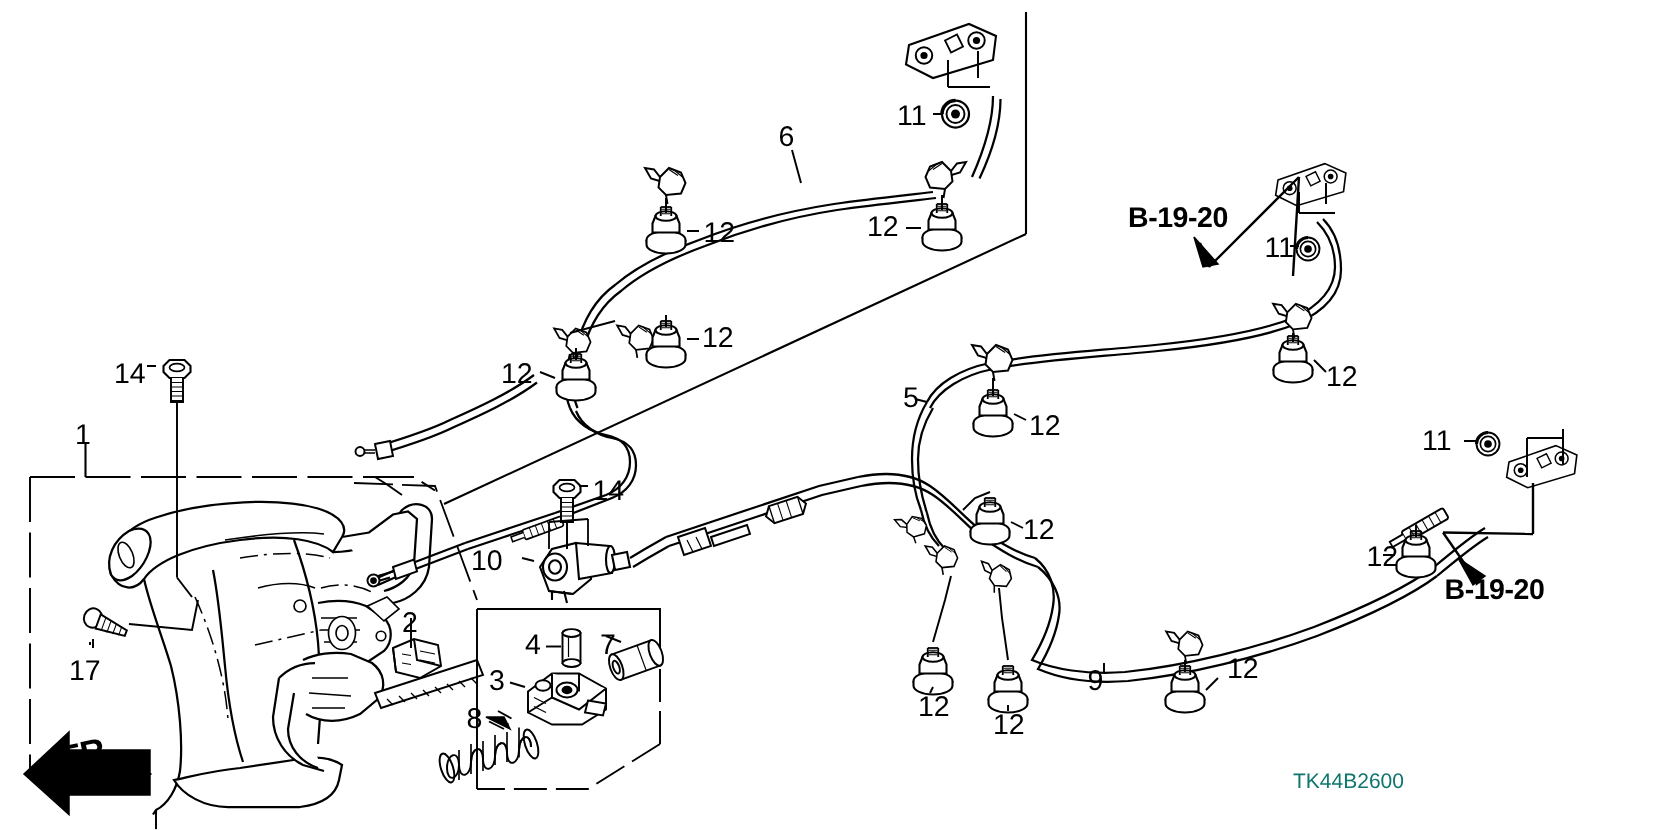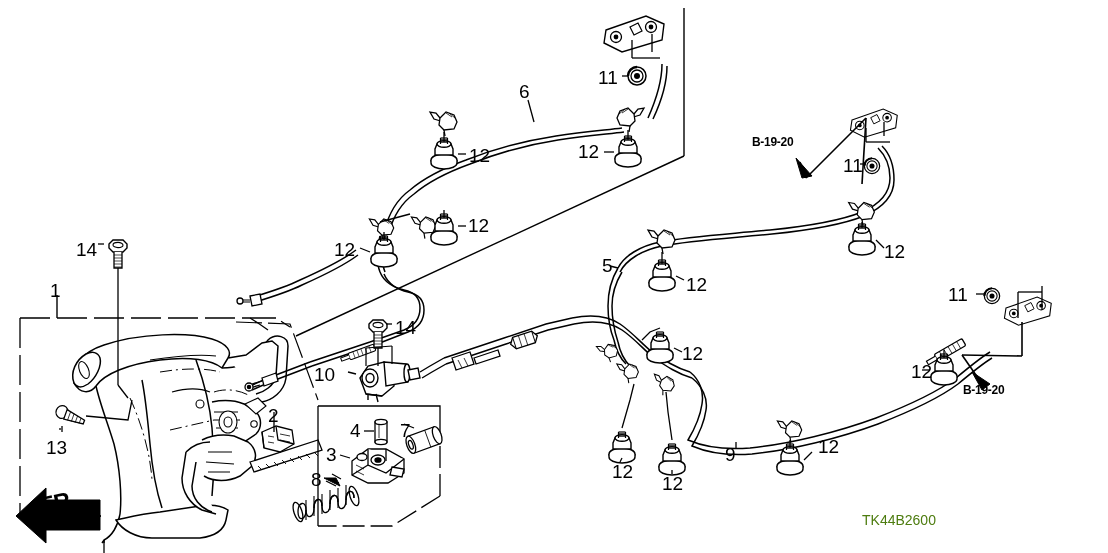--- a/index.html
+++ b/index.html
@@ -2,22 +2,22 @@
 <html><head>
 <meta charset="utf-8">
 <title>Parts Diagram</title>
 <style>
   html,body{margin:0;padding:0;background:#ffffff;}
   body{font-family:"Liberation Sans",sans-serif;}
   #sheet{position:relative;width:1108px;height:553px;background:#ffffff;overflow:hidden;}
   #sheet svg{position:absolute;left:0;top:0;width:1108px;height:553px;}
   .lbl{position:absolute;font-family:"Liberation Sans",sans-serif;font-size:19px;color:#000;
        font-weight:400;line-height:1;white-space:nowrap;}
-  .lbl.bold{font-weight:bold;font-size:12px;letter-spacing:-0.3px;}
-  .code{position:absolute;font-family:"Liberation Sans",sans-serif;font-size:14px;color:#4d7c0f;white-space:nowrap;}
+  .lbl.bold{font-weight:bold;font-size:19px;letter-spacing:-0.3px;}
+  .code{position:absolute;font-family:"Liberation Sans",sans-serif;font-size:14px;color:#0f766e;white-space:nowrap;}
 </style>
 </head>
 <body>
 
 <div id="sheet">
 
   <svg viewBox="0 0 1108 553" xmlns="http://www.w3.org/2000/svg">
     <defs>
       <g id="flangeBolt">
         <ellipse cx="0" cy="14" rx="13" ry="6" fill="#fff" stroke="#000" stroke-width="1.4"></ellipse>
@@ -488,21 +488,21 @@
       <path d="M366,348 L392,346"></path>
     </g>
 
     <g>
       <path d="M100,500 L46,500 L46,488 L16,516 L46,543 L46,530 L100,530 Z" fill="#000" stroke="#000" stroke-width="1"></path>
     </g>
   </svg>
 
   <div class="lbl" style="left:50px;  top:281px;">1</div>
   <div class="lbl" style="left:76px;  top:240px;">14</div>
-  <div class="lbl" style="left:46px;  top:438px;">13</div>
+  <div class="lbl" style="left:46px;  top:438px;">17</div>
   <div class="lbl" style="left:268px; top:406px;">2</div>
   <div class="lbl" style="left:326px; top:445px;">3</div>
   <div class="lbl" style="left:350px; top:421px;">4</div>
   <div class="lbl" style="left:400px; top:421px;">7</div>
   <div class="lbl" style="left:311px; top:470px;">8</div>
   <div class="lbl" style="left:314px; top:365px;">10</div>
   <div class="lbl" style="left:395px; top:318px;">14</div>
   <div class="lbl" style="left:519px; top:82px;">6</div>
   <div class="lbl" style="left:598px; top:68px;">11</div>
   <div class="lbl" style="left:843px; top:156px;">11</div>

